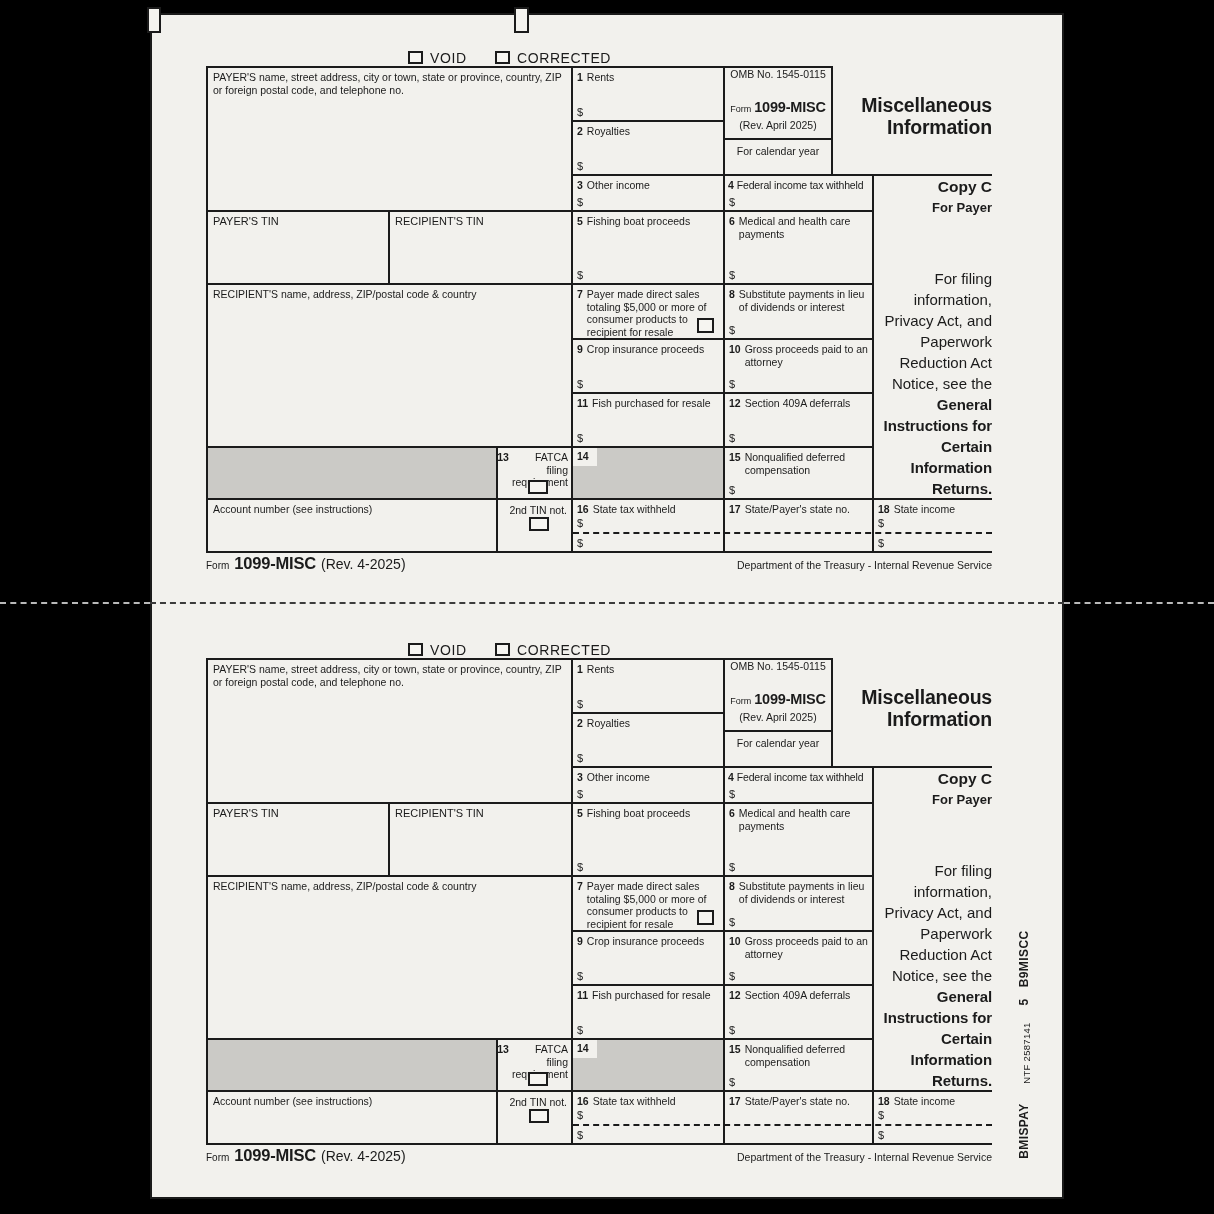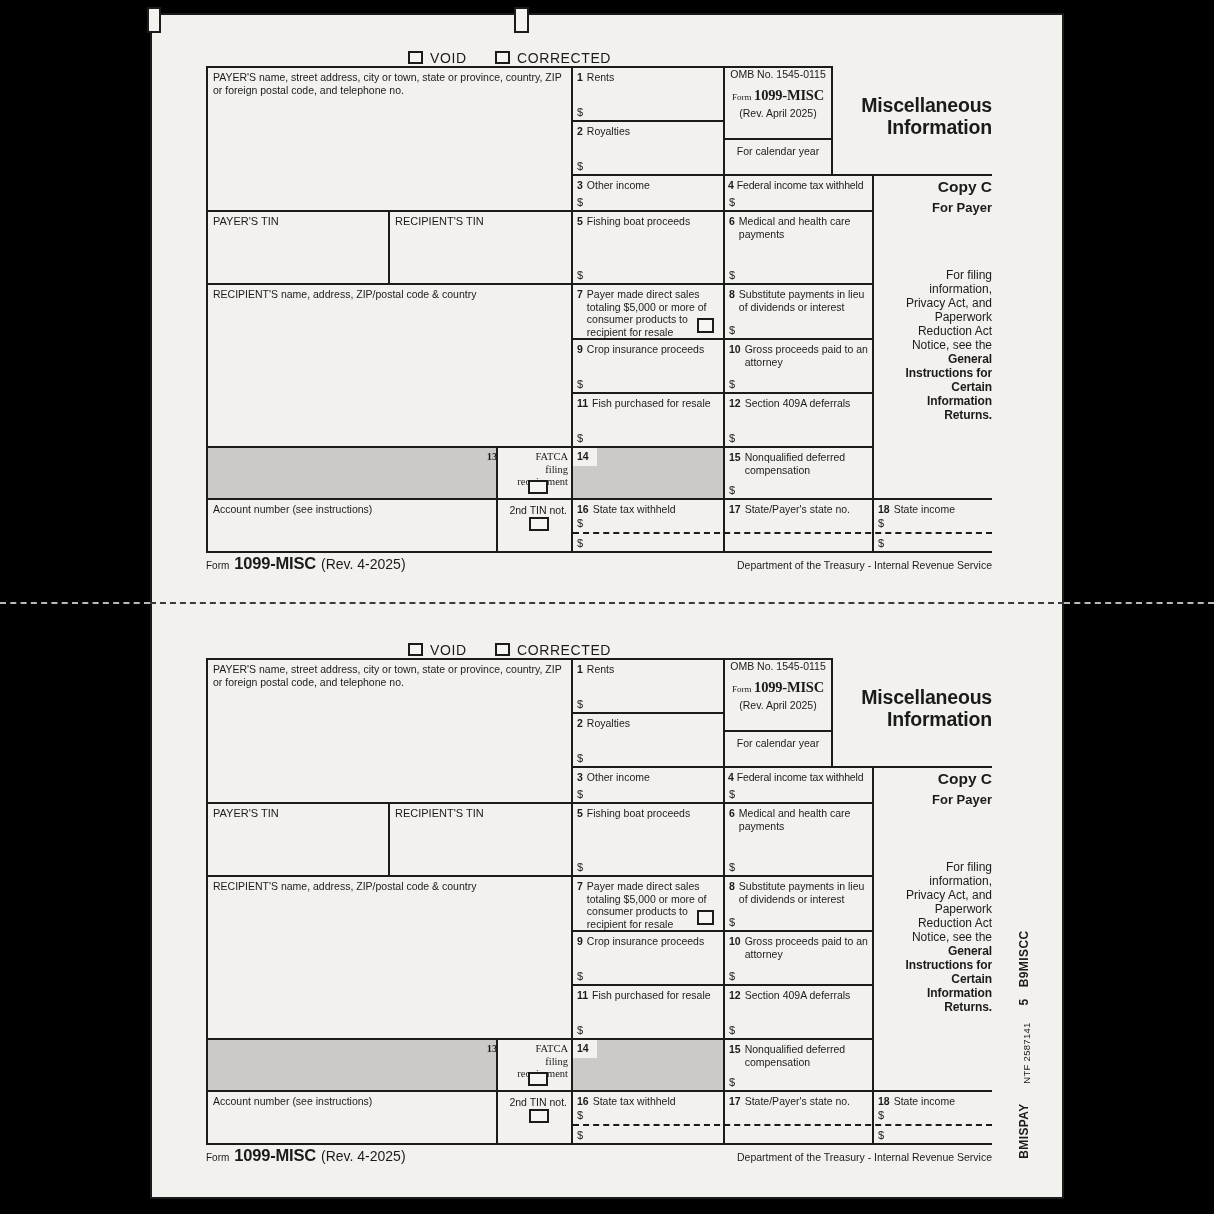--- a/index.html
+++ b/index.html
@@ -52,34 +52,34 @@
   .dollar.mid{bottom:auto;top:17px;}
   .cb{
     position:absolute;background:#f6f5f1;border:2px solid #1b1b1b;
     box-sizing:border-box;
   }
   .tight{letter-spacing:-0.15px;}
   .tin-cell{font-size:11px;}
 
   .omb-stack{text-align:center;padding-top:0;}
   .omb-no{font-size:10.5px;}
-  .omb-form{margin-top:8px;white-space:nowrap;font-family:Liberation Serif, serif;}
+  .omb-form{margin-top:20px;white-space:nowrap;}
   .omb-form .fw{font-size:9px;}
   .omb-form .fn{font-size:14.5px;font-weight:bold;letter-spacing:-0.2px;}
   .omb-rev{font-size:10.5px;margin-top:4px;}
   .calyear{text-align:center;padding-top:5px;font-size:10.5px;}
 
   .right-txt{text-align:right;position:absolute;}
   .misc-title{font-size:19.5px;line-height:22px;font-weight:bold;letter-spacing:-0.2px;}
   .copy-c{font-size:15.5px;font-weight:bold;}
   .for-payer{font-size:13px;font-weight:bold;}
-  .notice{font-size:12px;line-height:14px;}
+  .notice{font-size:15px;line-height:21px;}
   .notice b{letter-spacing:-0.1px;}
 
-  .b13lbl{display:flex;justify-content:flex-end;gap:20px;padding:3px 3px 0 0;text-align:right;font-family:Liberation Serif, serif;}
+  .b13lbl{display:flex;justify-content:flex-end;gap:3px;padding:3px 3px 0 0;text-align:right;}
   .chip14{
     display:inline-block;background:#f2f1ed;font-weight:bold;
     padding:2px 8px 3px 4px;font-size:10.5px;
   }
   .tin2lbl{text-align:right;padding:4px 4px 0 0;}
 
   .st-dash{position:absolute;left:367px;top:466px;width:419px;height:0;border-top:2px dashed #1b1b1b;}
 
   .formfooter{
     position:absolute;left:0;top:504px;width:786px;

